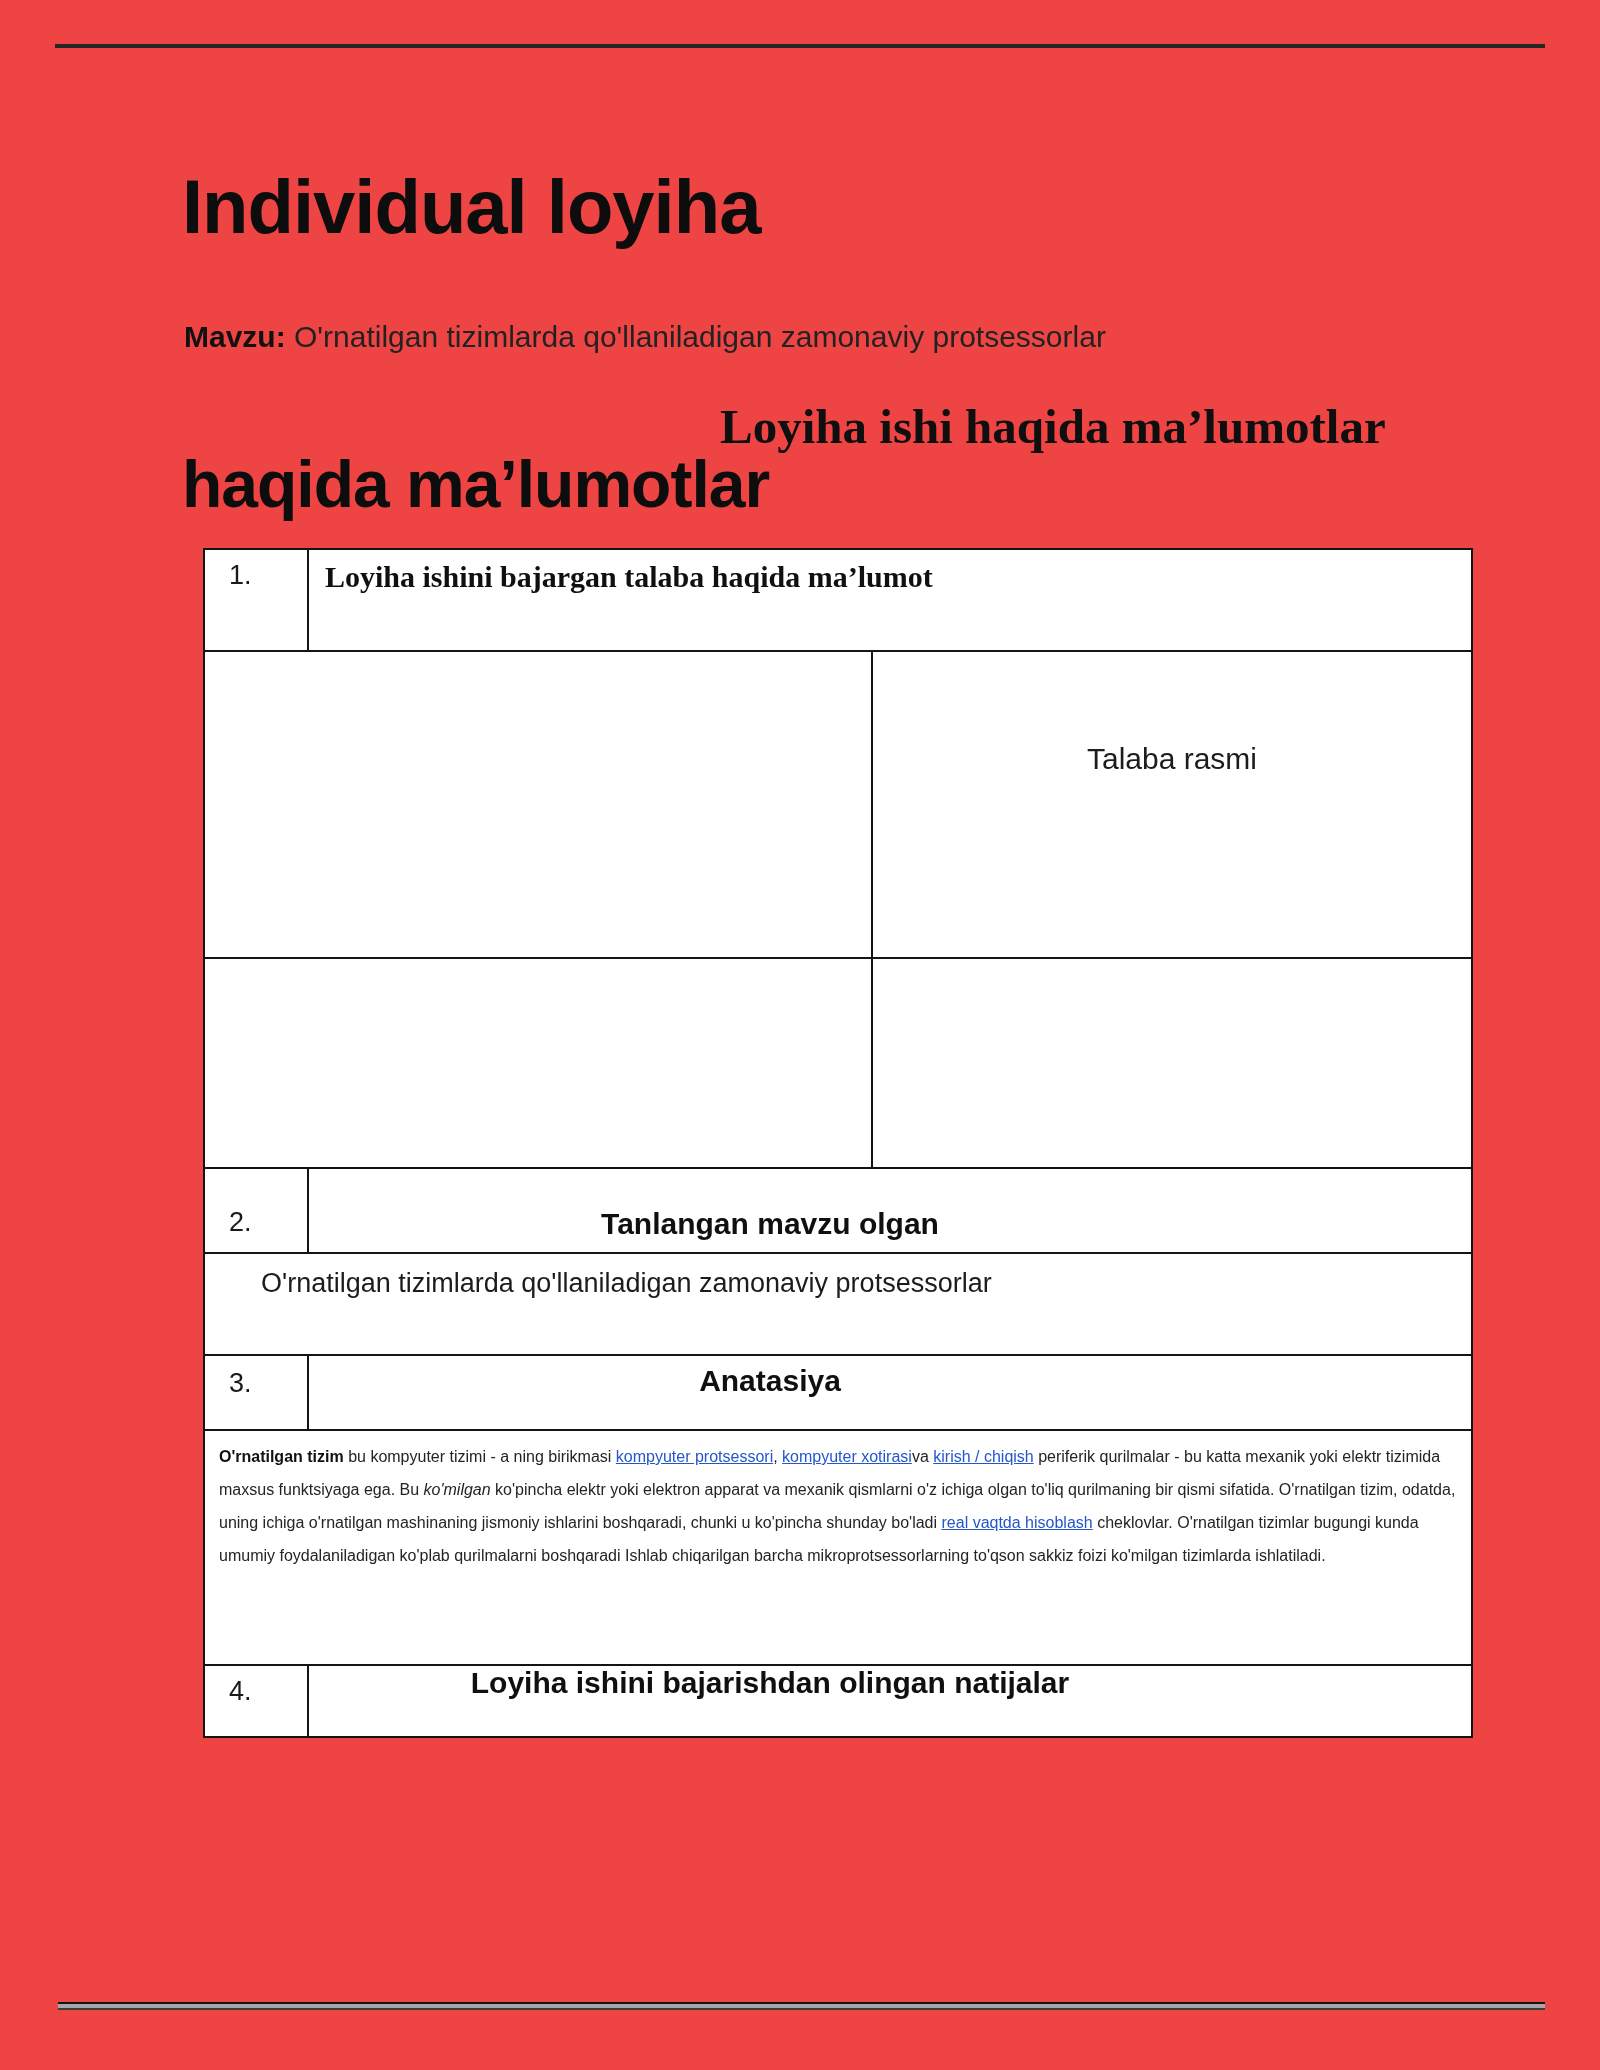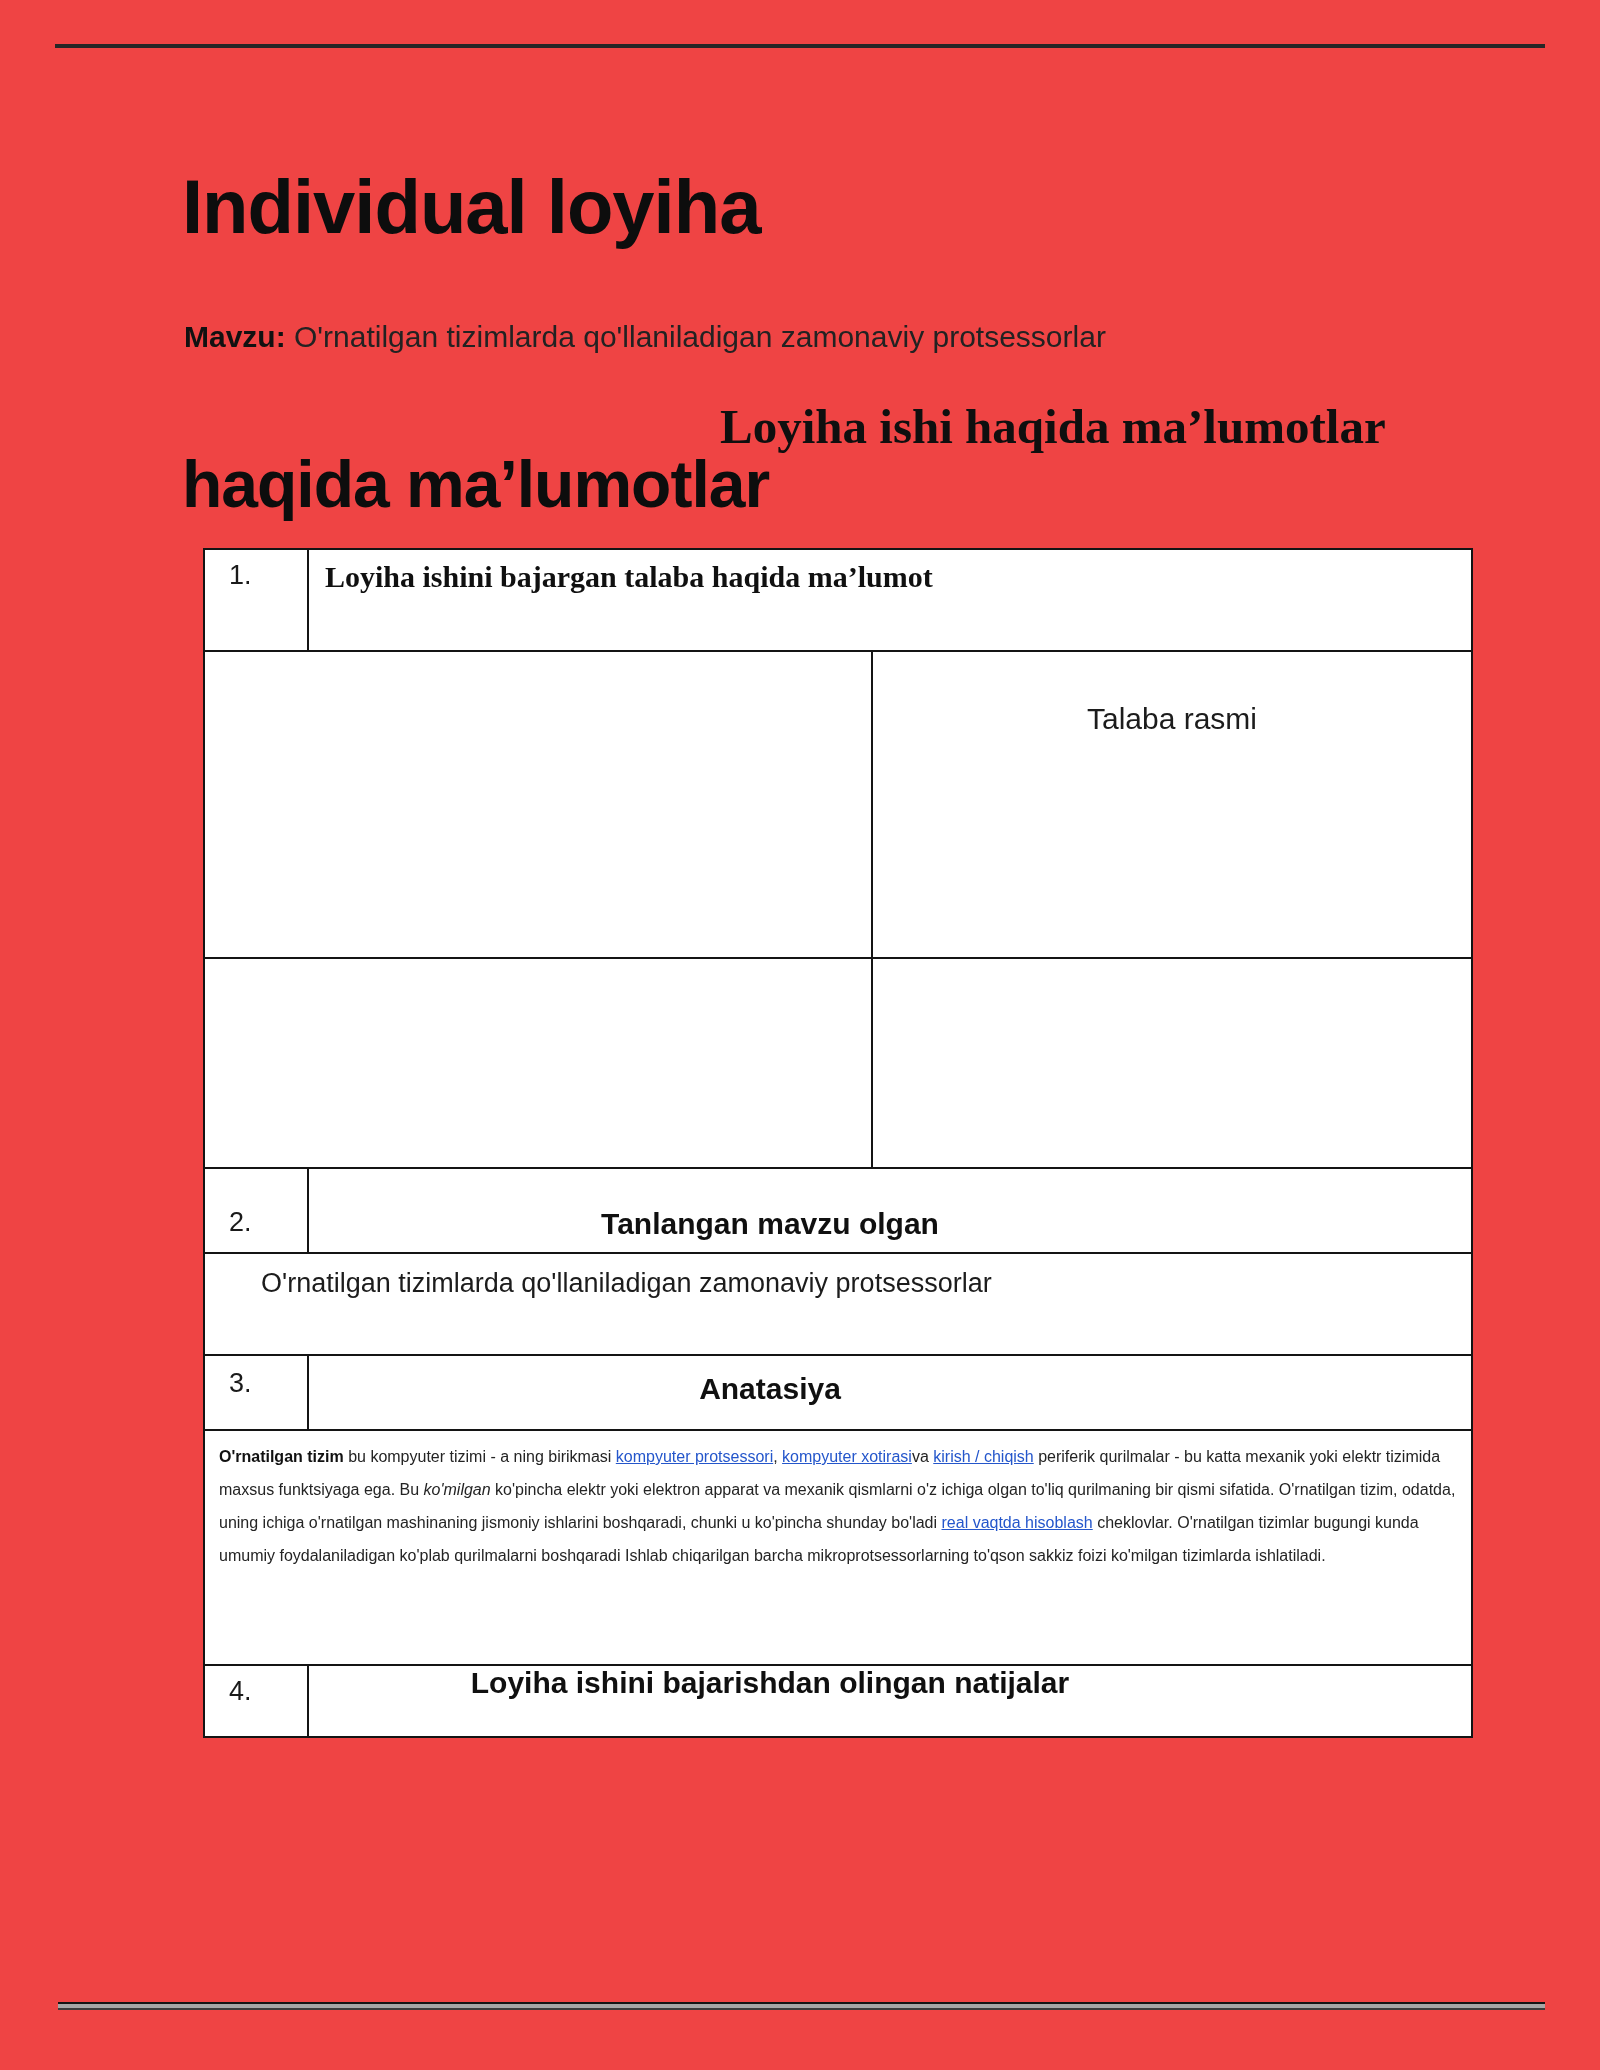--- a/index.html
+++ b/index.html
@@ -50,30 +50,30 @@
     padding:10px 0 0 24px;font-size:27px;color:#1a1a1a;
   }
   .head{flex:1;font-weight:700;font-size:30px;color:#101010;}
   .center-head{text-align:center;padding-right:240px;}
 
   .r1{height:100px;}
   .r1 .head{padding:10px 20px 0 16px;font-family:Liberation Serif, serif;}
   .r2{height:307px;}
   .r3{height:210px;}
   .photo-left{flex:none;width:668px;border-right:2px solid #141414;}
-  .photo-right{flex:1;text-align:center;padding-top:50px;font-size:30px;color:#1c1c1c;}
+  .photo-right{flex:1;text-align:center;padding-top:90px;font-size:30px;color:#1c1c1c;}
   .r4{height:85px;}
   .r4 .num{padding-top:38px;}
   .r4 .head{padding-top:38px;}
   .r5{height:102px;}
   .full{flex:1;}
   .topic-cell{padding:14px 20px 0 56px;font-size:27px;color:#1c1c1c;}
   .r6{height:75px;}
   .r6 .num{padding-top:12px;}
-  .r6 .head{padding-top:16px;}
+  .r6 .head{padding-top:8px;}
   .r7{height:235px;}
   .annotation-cell{
     padding:9px 12px 0 14px;
     font-size:16px;line-height:33px;color:#242424;
     text-align:left;
   }
   .annotation-cell b{color:#111;}
   .lnk{
     color:#2456CB;text-decoration:underline;cursor:pointer;
   }

